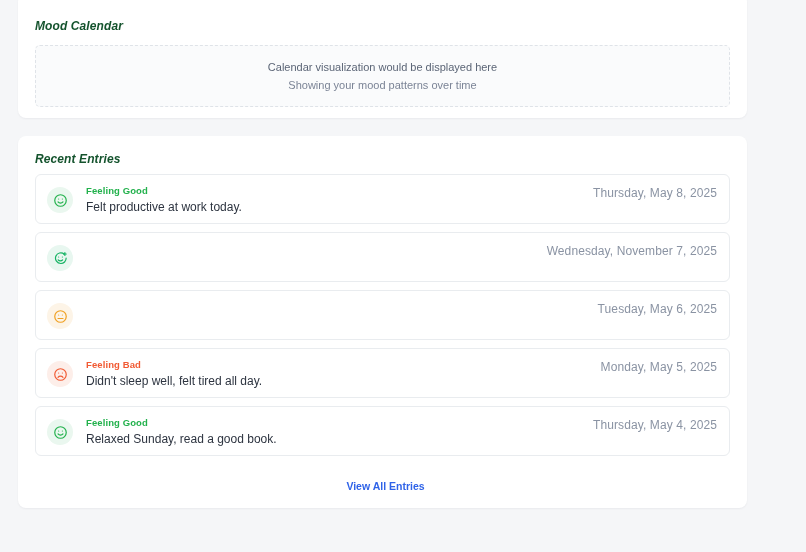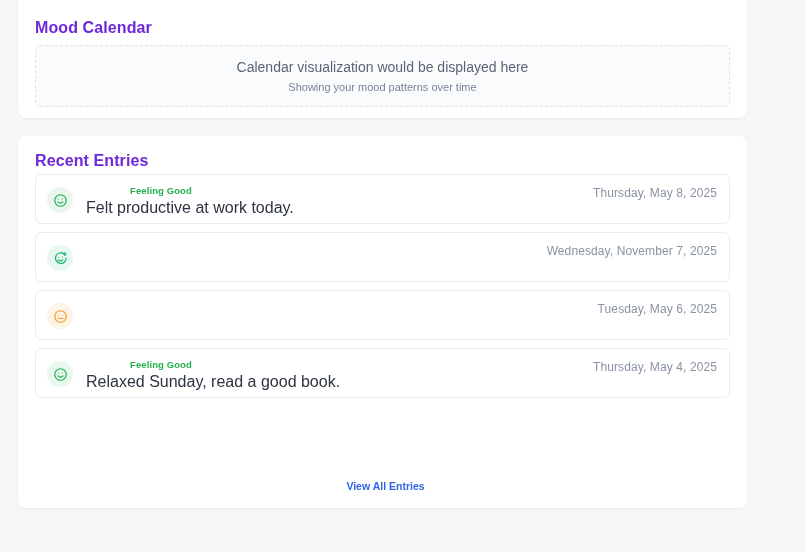--- a/index.html
+++ b/index.html
@@ -36,24 +36,25 @@
     border-bottom-right-radius: 8px;
   }
   #entries-card {
     left: 18px;
     top: 136px;
     width: 729px;
     height: 372px;
   }
 
   .card-title {
-    font-size: 16px;
+    font-size: 12px;
     font-weight: bold;
-    color: #6d28d9;
+    color: #14532d;
     letter-spacing: 0.1px;
+    font-style: italic;
   }
   #calendar-card .card-title {
     position: absolute;
     left: 17px;
     top: 25px;
   }
   #entries-card .card-title {
     position: absolute;
     left: 17px;
     top: 16px;
@@ -69,21 +70,21 @@
     box-sizing: border-box;
     background: #fafbfc;
     border: 1px dashed #dfe3e8;
     border-radius: 5px;
     display: flex;
     flex-direction: column;
     align-items: center;
     justify-content: center;
   }
   .placeholder-primary {
-    font-size: 14px;
+    font-size: 11px;
     color: #5b6576;
     margin-bottom: 6px;
   }
   .placeholder-secondary {
     font-size: 11px;
     color: #7b8496;
   }
 
   
   .entry-list {
@@ -121,36 +122,36 @@
     left: 50px;
     top: 9px;
   }
   .mood-label {
     font-size: 9.5px;
     font-weight: bold;
     line-height: 13px;
     letter-spacing: 0.1px;
   }
   .entry-note {
-    font-size: 16px;
+    font-size: 12px;
     color: #2d3440;
     line-height: 15px;
     margin-top: 3px;
   }
   .entry-date {
     position: absolute;
     right: 12px;
     top: 11px;
     font-size: 12px;
     color: #8a93a3;
     letter-spacing: 0.1px;
   }
 
   
-  .mood-good   { color: #22b14c; margin-left: 44px; }
+  .mood-good   { color: #22b14c; }
   .mood-amazing{ color: #16b364; }
   .mood-okay   { color: #f0a022; }
   .mood-bad    { color: #f15a33; }
 
   .bg-good    { background: #eaf7ef; }
   .bg-amazing { background: #e8f7f0; }
   .bg-okay    { background: #fdf4e7; }
   .bg-bad     { background: #fdeee9; }
 
   
@@ -222,20 +223,35 @@
             <svg width="15" height="15" viewBox="0 0 24 24" fill="none" stroke="#f0a022" stroke-width="1.9" stroke-linecap="round" stroke-linejoin="round">
               <circle cx="12" cy="12" r="9.2"></circle>
               <line x1="8" y1="15.2" x2="16" y2="15.2"></line>
               <line x1="9" y1="9.6" x2="9.01" y2="9.6"></line>
               <line x1="15" y1="9.6" x2="15.01" y2="9.6"></line>
             </svg>
           </div>
           <div class="entry-date">Tuesday, May 6, 2025</div>
         </div>
         <div class="entry">
+          <div class="entry-icon bg-bad">
+            <svg width="15" height="15" viewBox="0 0 24 24" fill="none" stroke="#f15a33" stroke-width="1.9" stroke-linecap="round" stroke-linejoin="round">
+              <circle cx="12" cy="12" r="9.2"></circle>
+              <path d="M16 16.5s-1.5-2-4-2-4 2-4 2"></path>
+              <line x1="9" y1="9.6" x2="9.01" y2="9.6"></line>
+              <line x1="15" y1="9.6" x2="15.01" y2="9.6"></line>
+            </svg>
+          </div>
+          <div class="entry-body">
+            <div class="mood-label mood-bad">Feeling Bad</div>
+            <div class="entry-note">Didn't sleep well, felt tired all day.</div>
+          </div>
+          <div class="entry-date">Monday, May 5, 2025</div>
+        </div>
+        <div class="entry">
           <div class="entry-icon bg-good">
             <svg width="15" height="15" viewBox="0 0 24 24" fill="none" stroke="#22b14c" stroke-width="1.9" stroke-linecap="round" stroke-linejoin="round">
               <circle cx="12" cy="12" r="9.2"></circle>
               <path d="M8 14.2s1.5 2 4 2 4-2 4-2"></path>
               <line x1="9" y1="9.6" x2="9.01" y2="9.6"></line>
               <line x1="15" y1="9.6" x2="15.01" y2="9.6"></line>
             </svg>
           </div>
           <div class="entry-body">
             <div class="mood-label mood-good">Feeling Good</div>

